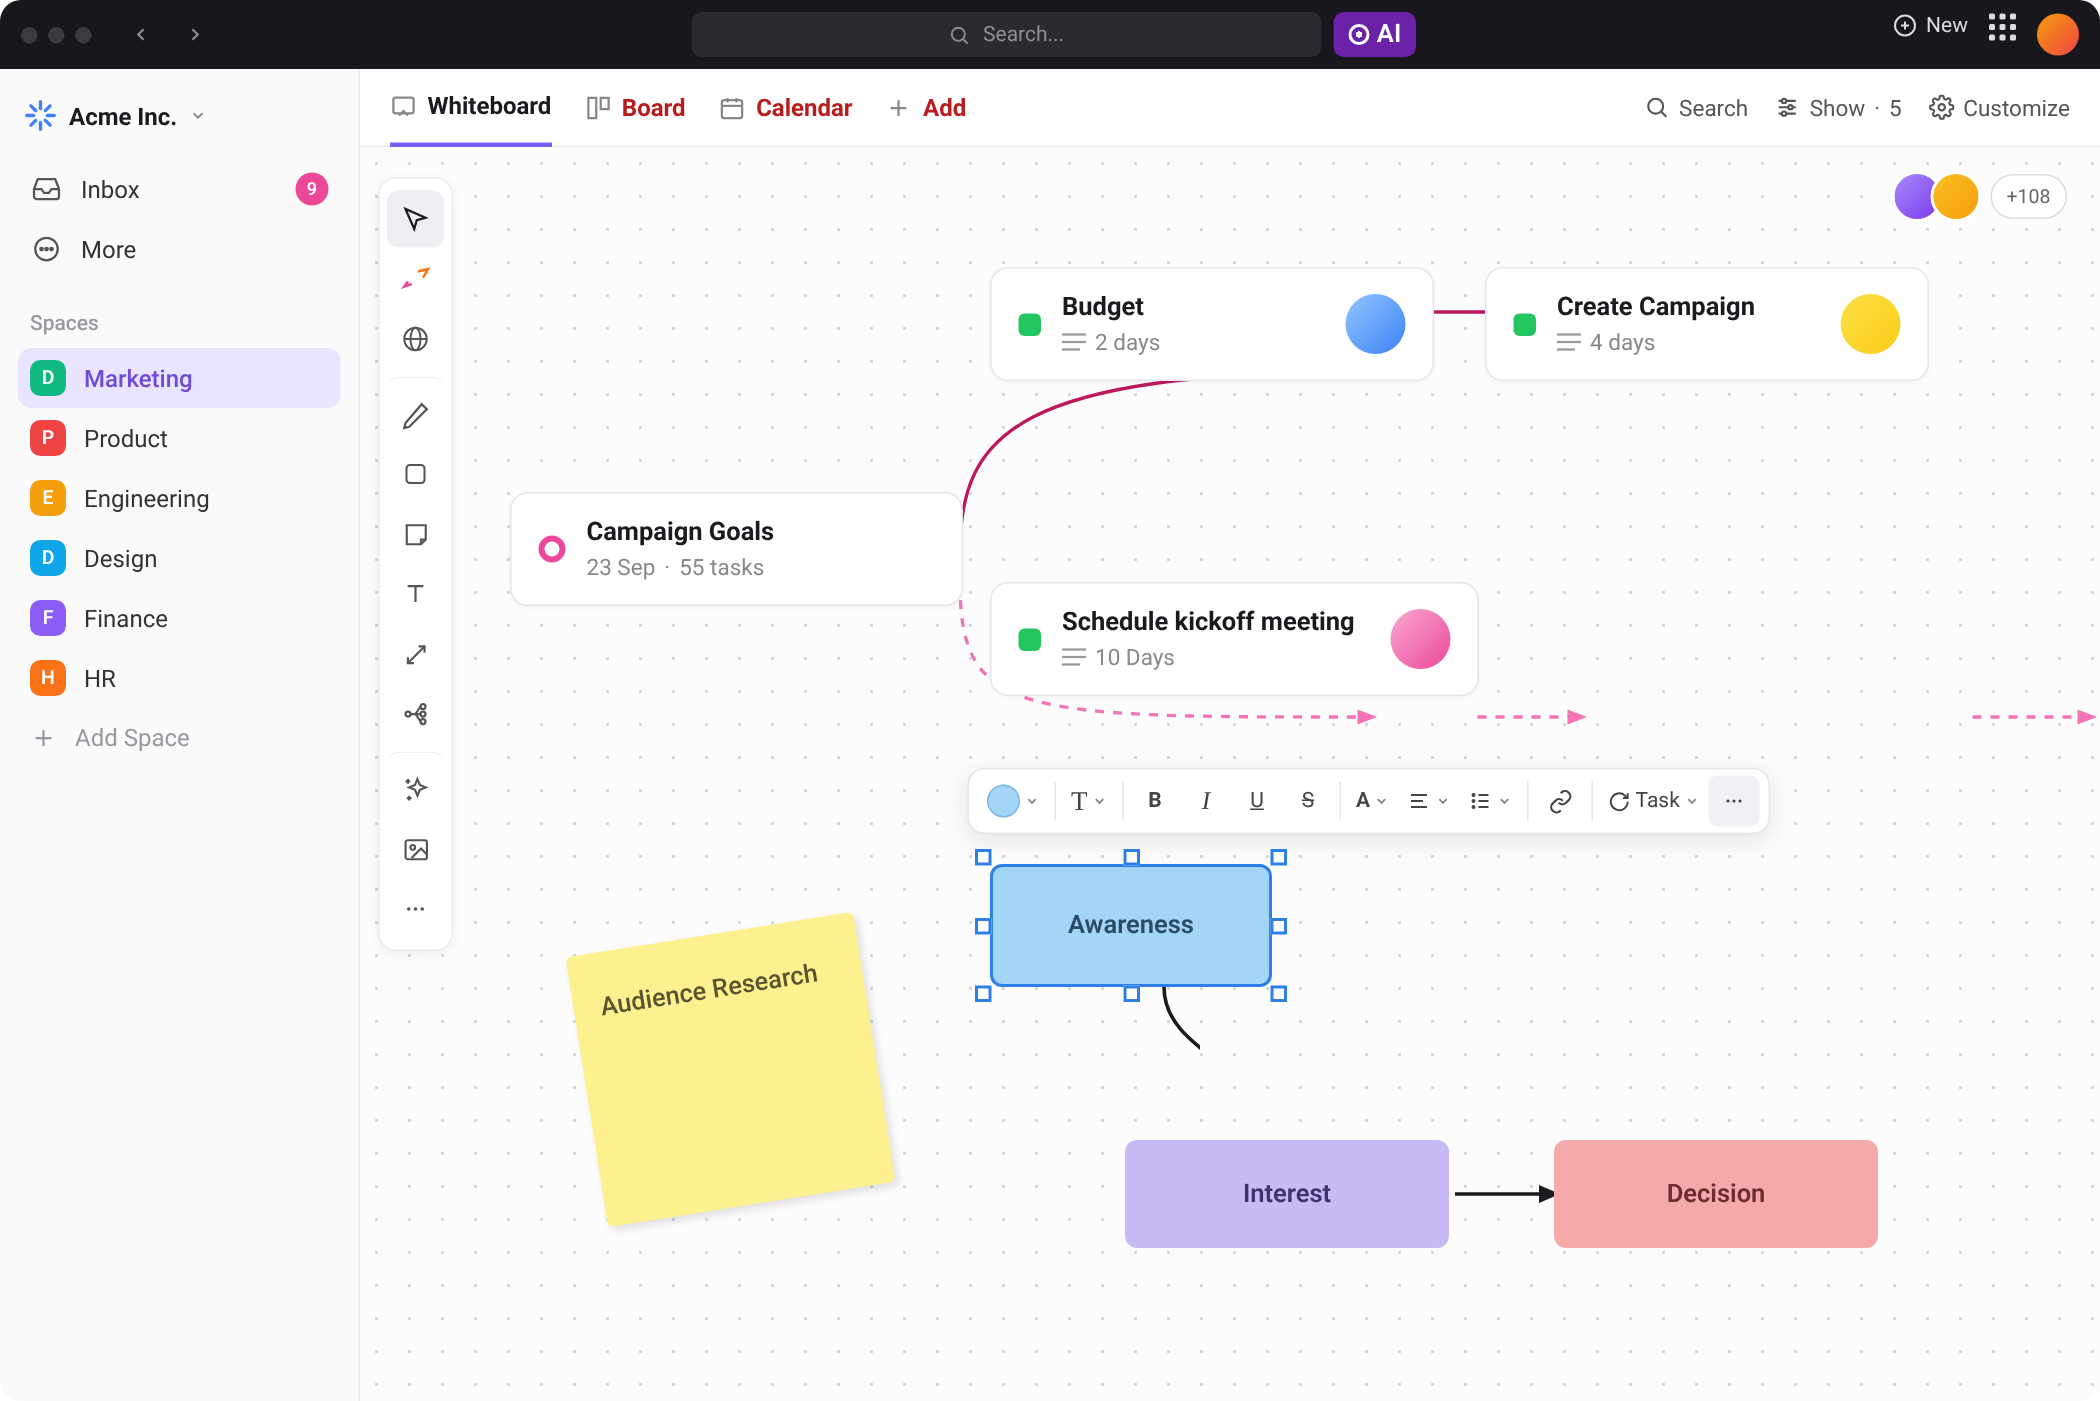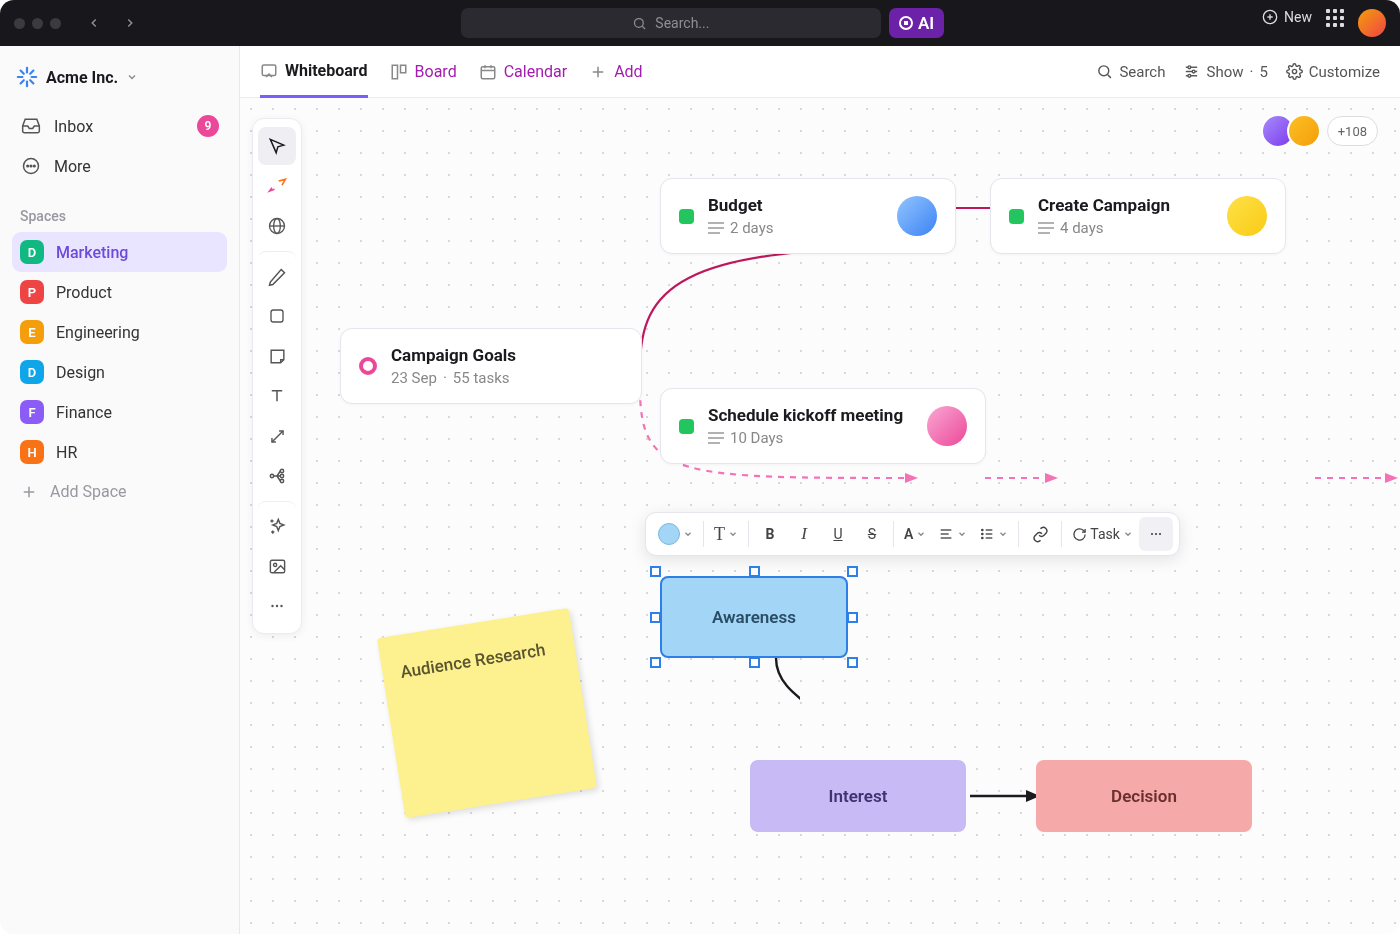--- a/index.html
+++ b/index.html
@@ -24,21 +24,21 @@
 .snav{display:flex;align-items:center;gap:12px;padding:9px 8px;border-radius:8px;font-size:16px;color:#333;cursor:pointer}
 .snav .icn{width:22px;height:22px;display:flex;align-items:center;justify-content:center;color:#555}
 .badge{margin-left:auto;background:#ec4899;color:#fff;font-size:12px;font-weight:600;width:22px;height:22px;border-radius:11px;display:flex;align-items:center;justify-content:center}
 .sh{font-size:14px;color:#9998a0;padding:22px 8px 8px;font-weight:500}
 .space{display:flex;align-items:center;gap:12px;padding:8px;border-radius:9px;font-size:16px;color:#333;cursor:pointer}
 .space.active{background:#e9e4ff;color:#6d4bd8;font-weight:500}
 .sq{width:24px;height:24px;border-radius:7px;display:flex;align-items:center;justify-content:center;color:#fff;font-size:13px;font-weight:600}
 .addspace{display:flex;align-items:center;gap:12px;padding:10px 8px;color:#9998a0;font-size:16px;cursor:pointer}
 .content{flex:1;position:relative;overflow:hidden}
 .tabs{height:52px;border-bottom:1px solid #eceaf0;display:flex;align-items:center;padding:0 20px;gap:22px}
-.tab{display:flex;align-items:center;gap:7px;font-size:16px;color:#a21caf;height:52px;cursor:pointer;font-weight:400}
+.tab{display:flex;align-items:center;gap:7px;font-size:16px;color:#b91c1c;height:52px;cursor:pointer;font-weight:700}
 .tab.active{color:#1a1a1f;font-weight:700;border-bottom:3px solid #7b5cff;margin-bottom:-1px}
 .tab .ti{width:18px;height:18px;color:#888}
 .tabright{margin-left:auto;display:flex;align-items:center;gap:18px;color:#555;font-size:15px}
 .tabright>div{display:flex;align-items:center;gap:6px;cursor:pointer}
 .canvas{position:absolute;inset:52px 0 0 0;background:#fcfcfd;background-image:radial-gradient(#d8d6de 1px,transparent 1px);background-size:22px 22px}
 .collab{position:absolute;top:16px;right:22px;display:flex;align-items:center}
 .cava{width:34px;height:34px;border-radius:50%;border:2px solid #fff;margin-left:-8px}
 .plusmore{margin-left:6px;height:30px;padding:0 10px;border:1px solid #ddd;border-radius:15px;background:#fff;font-size:13px;color:#666;display:flex;align-items:center}
 .toolbar{position:absolute;left:12px;top:20px;width:50px;background:#fff;border:1px solid #eceaf0;border-radius:12px;padding:8px 0;display:flex;flex-direction:column;align-items:center;gap:2px;box-shadow:0 2px 8px rgba(0,0,0,.06)}
 .tool{width:38px;height:38px;border-radius:8px;display:flex;align-items:center;justify-content:center;color:#555;cursor:pointer}

